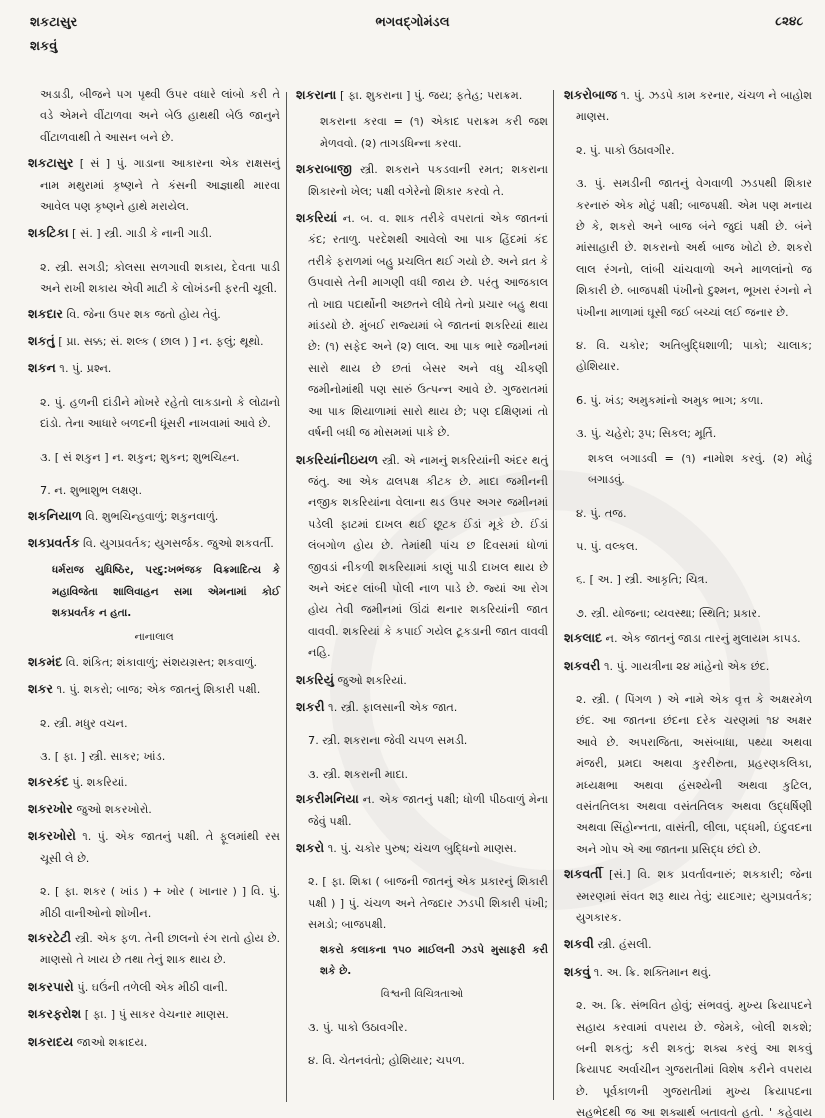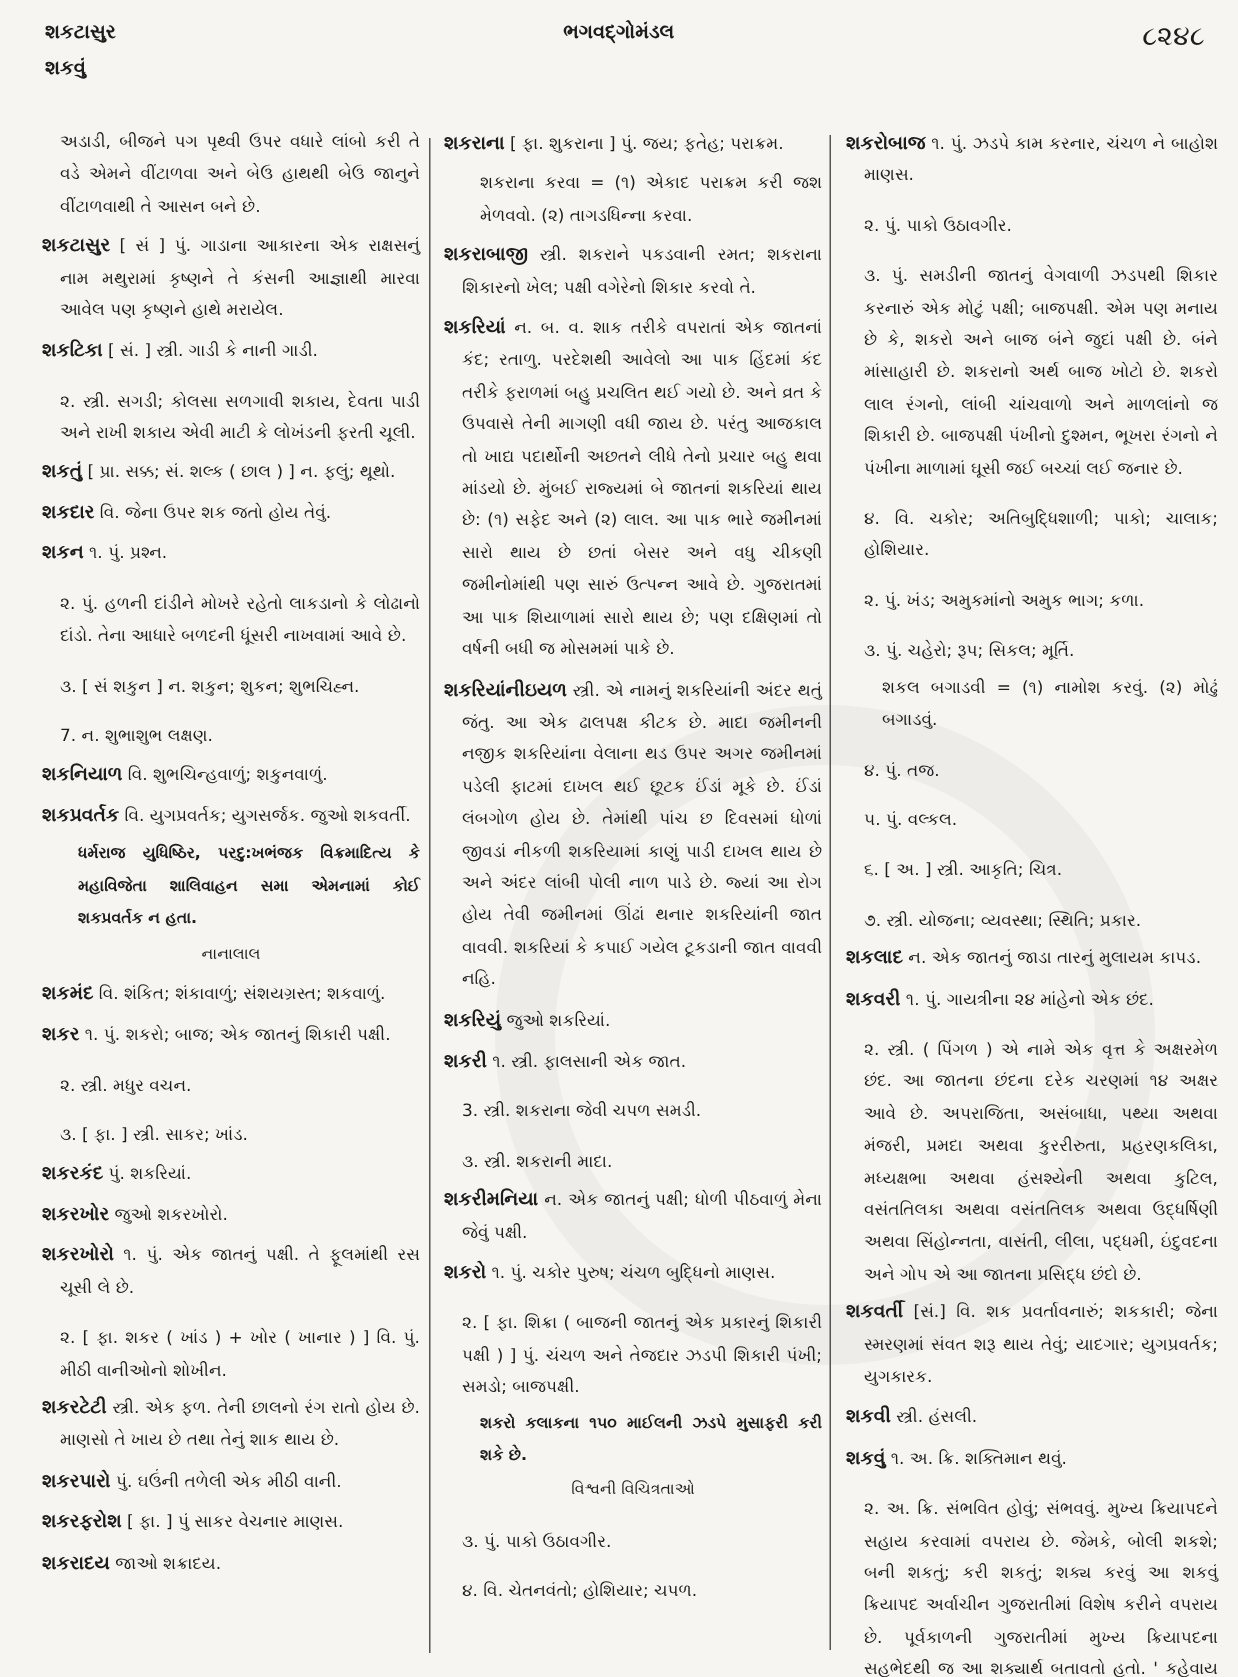--- a/index.html
+++ b/index.html
@@ -8,21 +8,21 @@
     background: #f7f5f1;
     font-family: "DejaVu Sans", sans-serif;
     color: #1c1c1c;
     position: relative;
   }
   .header {
     position: absolute; top: 0; left: 0; width: 825px; height: 36px;
   }
   .hdr-left { position: absolute; left: 30px; top: 14px; font-size: 13px; font-weight: bold; }
   .hdr-center { position: absolute; left: 0; right: 0; top: 14px; text-align: center; font-size: 13px; font-weight: bold; }
-  .hdr-right { position: absolute; right: 22px; top: 14px; font-size: 18px; font-weight: normal; }
+  .hdr-right { position: absolute; right: 22px; top: 14px; font-size: 12px; font-weight: bold; }
   .topword { position: absolute; left: 30px; top: 38px; font-size: 13px; font-weight: bold; }
 
   .col {
     position: absolute; top: 84px; font-size: 11.3px; line-height: 21.4px;
   }
   #col1 { left: 28px; width: 252px; top: 84px; }
   #col2 { left: 296px; width: 252px; top: 84px; }
   #col3 { left: 564px; width: 248px; top: 84px; }
   .divider { position: absolute; width: 1px; background: #555; }
   #div1 { left: 286px; top: 92px; height: 1010px; }
@@ -53,22 +53,22 @@
 <div class="topword">શકવું</div>
 
 <div class="divider" id="div1"></div>
 <div class="divider" id="div2"></div>
 
 <div class="col" id="col1">
     <div class="cont">અડાડી, બીજને પગ પૃથ્વી ઉપર વધારે લાંબો કરી તે વડે એમને વીંટાળવા અને બેઉ હાથથી બેઉ જાનુને વીંટાળવાથી તે આસન બને છે.</div>
     <div class="entry"><span class="head">શકટાસુર</span><span> [ સં ] પું. ગાડાના આકારના એક રાક્ષસનું નામ મથુરામાં કૃષ્ણને તે કંસની આજ્ઞાથી મારવા આવેલ પણ કૃષ્ણને હાથે મરાયેલ.</span></div>
     <div class="entry"><span class="head">શકટિકા</span><span> [ સં. ] સ્ત્રી. ગાડી કે નાની ગાડી.</span></div>
     <div class="sense">૨. સ્ત્રી. સગડી; કોલસા સળગાવી શકાય, દેવતા પાડી અને રાખી શકાય એવી માટી કે લોખંડની ફરતી ચૂલી.</div>
+    <div class="entry"><span class="head">શકદાર</span><span> વિ. જેના ઉપર શક જતો હોય તેવું.</span></div>
     <div class="entry"><span class="head">શકતું</span><span> [ પ્રા. સક્ક; સં. શલ્ક ( છાલ ) ] ન. ફલું; થૂથો.</span></div>
-    <div class="entry"><span class="head">શકદાર</span><span> વિ. જેના ઉપર શક જતો હોય તેવું.</span></div>
     <div class="entry"><span class="head">શકન</span><span> ૧. પું. પ્રશ્ન.</span></div>
     <div class="sense">૨. પું. હળની દાંડીને મોખરે રહેતો લાકડાનો કે લોઢાનો દાંડો. તેના આધારે બળદની ધૂંસરી નાખવામાં આવે છે.</div>
     <div class="sense">૩. [ સં શકુન ] ન. શકુન; શુકન; શુભચિહ્ન.</div>
     <div class="sense">7. ન. શુભાશુભ લક્ષણ.</div>
     <div class="entry"><span class="head">શકનિયાળ</span><span> વિ. શુભચિન્હવાળું; શકુનવાળું.</span></div>
     <div class="entry"><span class="head">શકપ્રવર્તક</span><span> વિ. યુગપ્રવર્તક; યુગસર્જક. જુઓ શકવર્તી.</span></div>
     <div class="quote">ધર્મરાજ યુધિષ્ઠિર, પરદુ:ખભંજક વિક્રમાદિત્ય કે મહાવિજેતા શાલિવાહન સમા એમનામાં કોઈ શકપ્રવર્તક ન હતા.</div>
     <div class="quote-src">નાનાલાલ</div>
     <div class="entry"><span class="head">શકમંદ</span><span> વિ. શંકિત; શંકાવાળું; સંશયગ્રસ્ત; શકવાળું.</span></div>
     <div class="entry"><span class="head">શકર</span><span> ૧. પું. શકરો; બાજ; એક જાતનું શિકારી પક્ષી.</span></div>
@@ -84,36 +84,36 @@
     <div class="entry"><span class="head">શકરાદય</span><span> જાઓ શક્રાદય.</span></div>
   </div>
 <div class="col" id="col2">
     <div class="entry"><span class="head">શકરાના</span><span> [ ફા. શુકરાના ] પું. જય; ફતેહ; પરાક્રમ.</span></div>
     <div class="idiom">શકરાના કરવા = (૧) એકાદ પરાક્રમ કરી જશ મેળવવો. (૨) તાગડધિન્ના કરવા.</div>
     <div class="entry"><span class="head">શકરાબાજી</span><span> સ્ત્રી. શકરાને પકડવાની રમત; શકરાના શિકારનો ખેલ; પક્ષી વગેરેનો શિકાર કરવો તે.</span></div>
     <div class="entry"><span class="head">શકરિયાં</span><span> ન. બ. વ. શાક તરીકે વપરાતાં એક જાતનાં કંદ; રતાળુ. પરદેશથી આવેલો આ પાક હિંદમાં કંદ તરીકે ફરાળમાં બહુ પ્રચલિત થઈ ગયો છે. અને વ્રત કે ઉપવાસે તેની માગણી વધી જાય છે. પરંતુ આજકાલ તો ખાદ્ય પદાર્થોની અછતને લીધે તેનો પ્રચાર બહુ થવા માંડયો છે. મુંબઈ રાજ્યમાં બે જાતનાં શકરિયાં થાય છે: (૧) સફેદ અને (૨) લાલ. આ પાક ભારે જમીનમાં સારો થાય છે છતાં બેસર અને વધુ ચીકણી જમીનોમાંથી પણ સારું ઉત્પન્ન આવે છે. ગુજરાતમાં આ પાક શિયાળામાં સારો થાય છે; પણ દક્ષિણમાં તો વર્ષની બધી જ મોસમમાં પાકે છે.</span></div>
     <div class="entry"><span class="head">શકરિયાંનીઇયળ</span><span> સ્ત્રી. એ નામનું શકરિયાંની અંદર થતું જંતુ. આ એક ઢાલપક્ષ કીટક છે. માદા જમીનની નજીક શકરિયાંના વેલાના થડ ઉપર અગર જમીનમાં પડેલી ફાટમાં દાખલ થઈ છૂટક ઈંડાં મૂકે છે. ઈંડાં લંબગોળ હોય છે. તેમાંથી પાંચ છ દિવસમાં ધોળાં જીવડાં નીકળી શકરિયામાં કાણું પાડી દાખલ થાય છે અને અંદર લાંબી પોલી નાળ પાડે છે. જ્યાં આ રોગ હોય તેવી જમીનમાં ઊંઢાં થનાર શકરિયાંની જાત વાવવી. શકરિયાં કે કપાઈ ગયેલ ટૂકડાની જાત વાવવી નહિ.</span></div>
     <div class="entry"><span class="head">શકરિયું</span><span> જુઓ શકરિયાં.</span></div>
     <div class="entry"><span class="head">શકરી</span><span> ૧. સ્ત્રી. ફાલસાની એક જાત.</span></div>
-    <div class="sense">3. સ્ત્રી. શકરાના જેવી ચપળ સમડી.</div>
+    <div class="sense">7. સ્ત્રી. શકરાના જેવી ચપળ સમડી.</div>
     <div class="sense">૩. સ્ત્રી. શકરાની માદા.</div>
     <div class="entry"><span class="head">શકરીમનિયા</span><span> ન. એક જાતનું પક્ષી; ધોળી પીઠવાળું મેના જેવું પક્ષી.</span></div>
     <div class="entry"><span class="head">શકરો</span><span> ૧. પું. ચકોર પુરુષ; ચંચળ બુદ્ધિનો માણસ.</span></div>
     <div class="sense">૨. [ ફા. શિક્રા ( બાજની જાતનું એક પ્રકારનું શિકારી પક્ષી ) ] પું. ચંચળ અને તેજદાર ઝડપી શિકારી પંખી; સમડો; બાજપક્ષી.</div>
     <div class="quote">શકરો કલાકના ૧૫૦ માઈલની ઝડપે મુસાફરી કરી શકે છે.</div>
     <div class="quote-src">વિશ્વની વિચિત્રતાઓ</div>
     <div class="sense">૩. પું. પાકો ઉઠાવગીર.</div>
     <div class="sense">૪. વિ. ચેતનવંતો; હોશિયાર; ચપળ.</div>
   </div>
 <div class="col" id="col3">
     <div class="entry"><span class="head">શકરોબાજ</span><span> ૧. પું. ઝડપે કામ કરનાર, ચંચળ ને બાહોશ માણસ.</span></div>
     <div class="sense">૨. પું. પાકો ઉઠાવગીર.</div>
     <div class="sense">૩. પું. સમડીની જાતનું વેગવાળી ઝડપથી શિકાર કરનારું એક મોટું પક્ષી; બાજપક્ષી. એમ પણ મનાય છે કે, શકરો અને બાજ બંને જુદાં પક્ષી છે. બંને માંસાહારી છે. શકરાનો અર્થ બાજ ખોટો છે. શકરો લાલ રંગનો, લાંબી ચાંચવાળો અને માળલાંનો જ શિકારી છે. બાજપક્ષી પંખીનો દુશ્મન, ભૂખરા રંગનો ને પંખીના માળામાં ઘૂસી જઈ બચ્ચાં લઈ જનાર છે.</div>
     <div class="sense">૪. વિ. ચકોર; અતિબુદ્ધિશાળી; પાકો; ચાલાક; હોશિયાર.</div>
-    <div class="sense">૨. પું. ખંડ; અમુકમાંનો અમુક ભાગ; કળા.</div>
+    <div class="sense">6. પું. ખંડ; અમુકમાંનો અમુક ભાગ; કળા.</div>
     <div class="sense">૩. પું. ચહેરો; રૂપ; સિકલ; મૂર્તિ.</div>
     <div class="idiom">શકલ બગાડવી = (૧) નામોશ કરવું. (૨) મોઢું બગાડવું.</div>
     <div class="sense">૪. પું. તજ.</div>
     <div class="sense">૫. પું. વલ્કલ.</div>
     <div class="sense">૬. [ અ. ] સ્ત્રી. આકૃતિ; ચિત્ર.</div>
     <div class="sense">૭. સ્ત્રી. યોજના; વ્યવસ્થા; સ્થિતિ; પ્રકાર.</div>
     <div class="entry"><span class="head">શકલાદ</span><span> ન. એક જાતનું જાડા તારનું મુલાયમ કાપડ.</span></div>
     <div class="entry"><span class="head">શકવરી</span><span> ૧. પું. ગાયત્રીના ૨૪ માંહેનો એક છંદ.</span></div>
     <div class="sense">૨. સ્ત્રી. ( પિંગળ ) એ નામે એક વૃત્ત કે અક્ષરમેળ છંદ. આ જાતના છંદના દરેક ચરણમાં ૧૪ અક્ષર આવે છે. અપરાજિતા, અસંબાધા, પથ્યા અથવા મંજરી, પ્રમદા અથવા કુરરીરુતા, પ્રહરણકલિકા, મધ્યક્ષભા અથવા હંસશ્યેની અથવા કુટિલ, વસંતતિલકા અથવા વસંતતિલક અથવા ઉદ્ધર્ષિણી અથવા સિંહોન્નતા, વાસંતી, લીલા, પદ્ધમી, ઇંદુવદના અને ગોપ એ આ જાતના પ્રસિદ્ધ છંદો છે.</div>
     <div class="entry"><span class="head">શકવર્તી</span><span> [સં.] વિ. શક પ્રવર્તાવનારું; શકકારી; જેના સ્મરણમાં સંવત શરૂ થાય તેવું; યાદગાર; યુગપ્રવર્તક; યુગકારક.</span></div>

